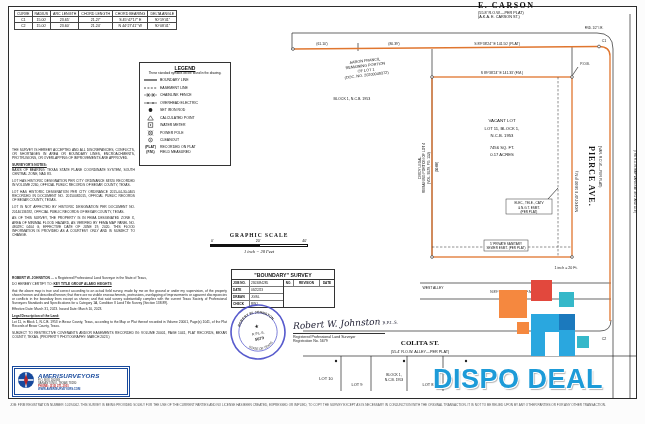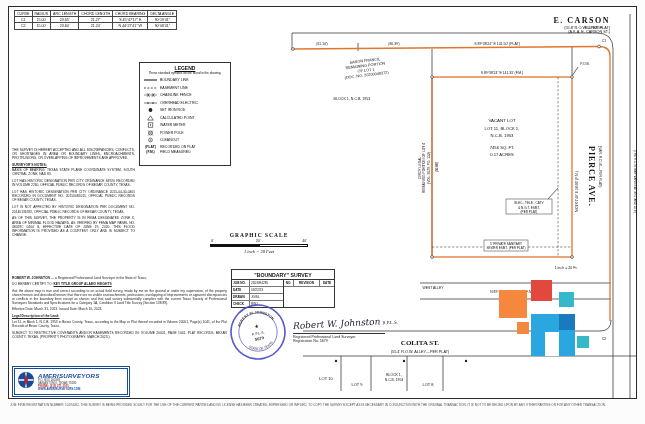--- a/index.html
+++ b/index.html
@@ -7,21 +7,21 @@
   body{width:645px;height:424px;font-family:"Liberation Sans",sans-serif}
   .page{position:relative;width:645px;height:424px;background:#fcfcfc;overflow:hidden}
   .sheet{position:absolute;left:8px;top:6px;width:629px;height:393px;border:1.2px solid #2b2b2b;background:#fff}
   svg text{font-family:"Liberation Sans",sans-serif;fill:#151515}
   svg text.street{font-family:"Liberation Serif",serif;font-weight:bold}
   .plat{position:absolute;left:0;top:0;width:645px;height:424px}
 
   .curve-table{position:absolute;left:14px;top:10px;border-collapse:collapse;font-size:3.6px;color:#111;background:#fff}
   .curve-table th,.curve-table td{border:0.5px solid #444;padding:0.6px 2px;font-weight:normal;text-align:center;white-space:nowrap}
 
-  .carson{position:absolute;left:478px;top:16px;width:132px;text-align:right;color:#111}
+  .carson{position:absolute;left:478px;top:1px;width:132px;text-align:left;color:#111}
   .carson .nm{font-family:"Liberation Serif",serif;font-weight:bold;font-size:8px;letter-spacing:1.5px}
   .carson .sub{font-size:3.8px;margin-top:0.5px}
 
   .legend{position:absolute;left:139px;top:62px;width:92px;height:104px;border:0.9px solid #333;background:#fff;padding:2px 3px;color:#111}
   .legend .lt{text-align:center;font-size:5px;font-weight:bold;text-decoration:underline}
   .legend .ls{font-size:3.1px;text-align:center;margin:1px 0 1.5px;line-height:1.15}
   .lrow{display:flex;align-items:center;gap:2px;margin-top:1.5px}
   .lsym{width:15px;flex:none;display:flex;justify-content:center;align-items:center}
   .lsym .st{font-size:3.3px;font-weight:bold;white-space:nowrap}
   .llab{font-size:3.5px;white-space:nowrap}
@@ -432,15 +432,16 @@
       <rect x="2" y="10" width="28" height="28" fill="#f5883f"></rect>
       <rect x="34" y="0" width="21" height="21" fill="#e2483d"></rect>
       <rect x="62" y="12" width="15" height="15" fill="#35b8c9"></rect>
       <rect x="20" y="42" width="12" height="12" fill="#f5883f"></rect>
       <rect x="34" y="34" width="44" height="42" fill="#2aa7df"></rect>
       <rect x="62" y="34" width="16" height="16" fill="#1b79bd"></rect>
       <rect x="48" y="52" width="14" height="24" fill="#ffffff"></rect>
       <rect x="80" y="56" width="12" height="12" fill="#35b8c9"></rect>
     </svg>
   </div>
+  <div class="wm-text">DISPO DEAL</div>
 
   <div class="footer">JOB: FIRM REGISTRATION NUMBER: 10194062.  THIS SURVEY IS BEING PROVIDED SOLELY FOR THE USE OF THE CURRENT PARTIES AND NO LICENSE HAS BEEN CREATED, EXPRESSED OR IMPLIED, TO COPY THE SURVEY EXCEPT AS IS NECESSARY IN CONJUNCTION WITH THE ORIGINAL TRANSACTION. IT IS NOT TO BE RELIED UPON BY ANY OTHER PARTIES OR FOR ANY OTHER TRANSACTION.</div>
 </div>
 
 </body></html>

